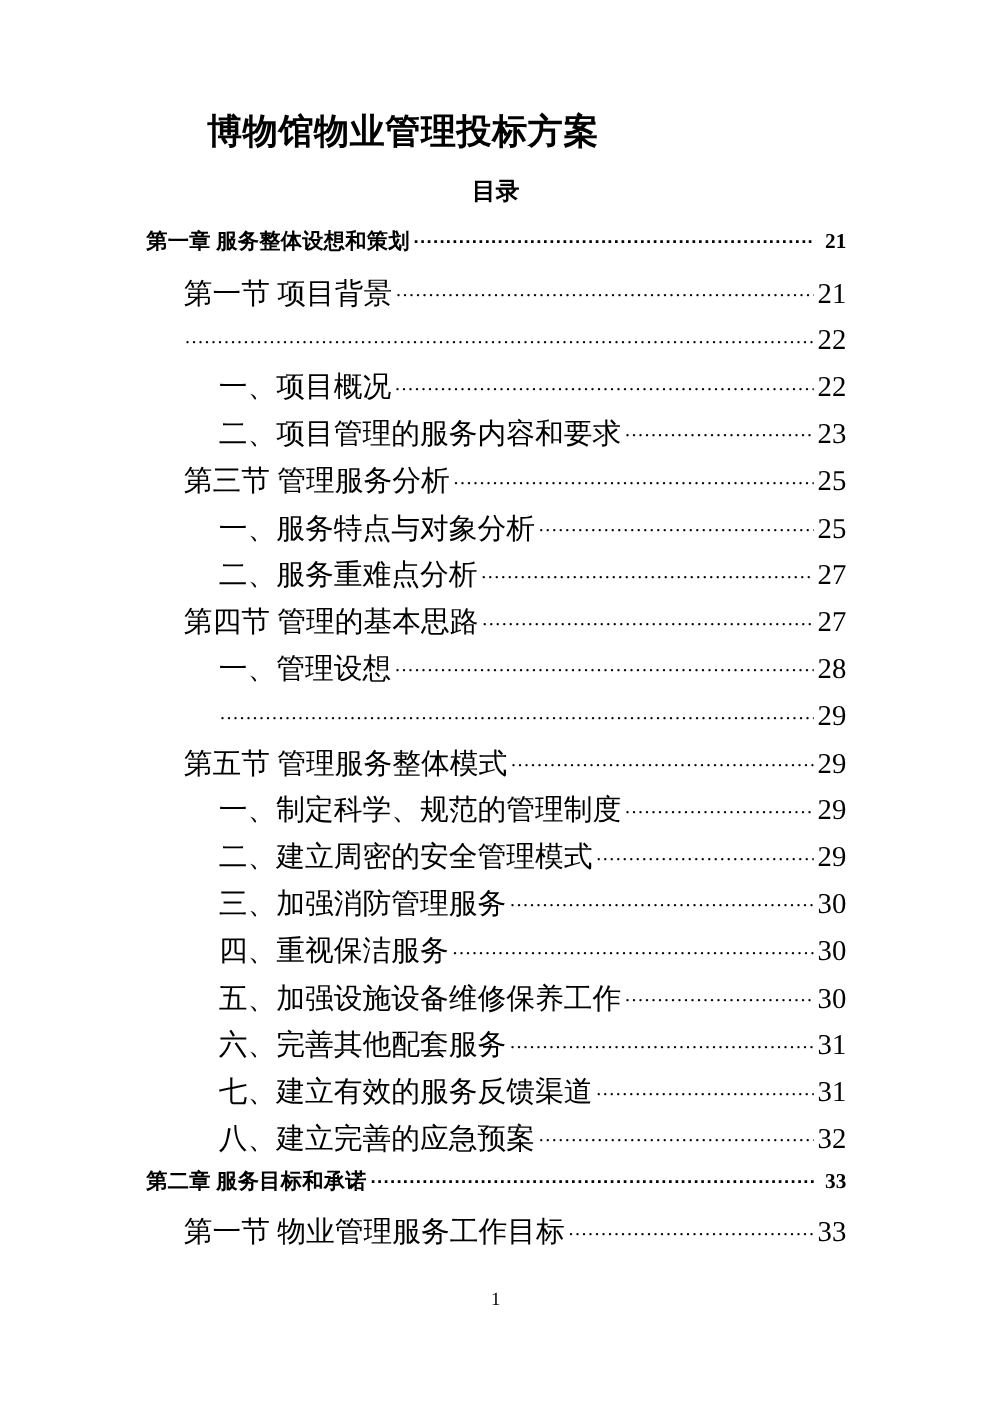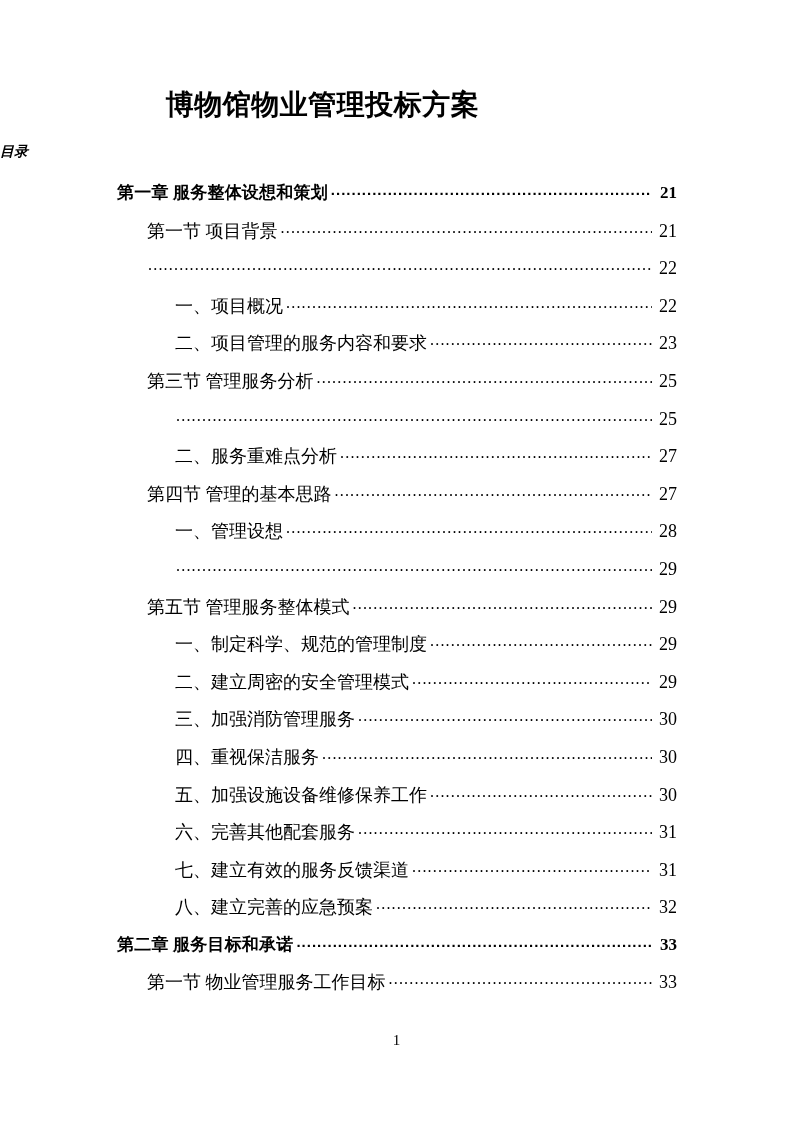--- a/index.html
+++ b/index.html
@@ -34,40 +34,40 @@
     letter-spacing: 0.5px;
     line-height: 1.2;
     font-family: "Liberation Sans", "DejaVu Sans", sans-serif;
   }
 
   .doc-subtitle {
     position: absolute;
     top: 143px;
     left: 0;
     width: 793px;
-    font-size: 14px;
+    text-align: center;
+    font-size: 19px;
     font-weight: bold;
     line-height: 1.2;
     font-family: "Liberation Sans", "DejaVu Sans", sans-serif;
-    font-style: italic;
   }
 
   
   .toc {
     position: absolute;
     top: 181px;
     left: 117px;
     width: 560px;
   }
 
   .toc-row {
     display: flex;
     align-items: baseline;
     height: 37.6px;
-    font-size: 18px;
+    font-size: 23px;
     white-space: nowrap;
   }
 
   .toc-row .label {
     flex: 0 0 auto;
     padding-right: 2px;
   }
 
   .toc-row .leader {
     flex: 1 1 auto;
@@ -146,20 +146,21 @@
         <span class="label">二、项目管理的服务内容和要求</span>
         <span class="leader"></span>
         <span class="pageno">23</span>
       </div>
       <div class="toc-row lvl-2">
         <span class="label">第三节  管理服务分析</span>
         <span class="leader"></span>
         <span class="pageno">25</span>
       </div>
       <div class="toc-row lvl-3">
+        <span class="label">一、服务特点与对象分析</span>
         <span class="leader"></span>
         <span class="pageno">25</span>
       </div>
       <div class="toc-row lvl-3">
         <span class="label">二、服务重难点分析</span>
         <span class="leader"></span>
         <span class="pageno">27</span>
       </div>
       <div class="toc-row lvl-2">
         <span class="label">第四节  管理的基本思路</span>

